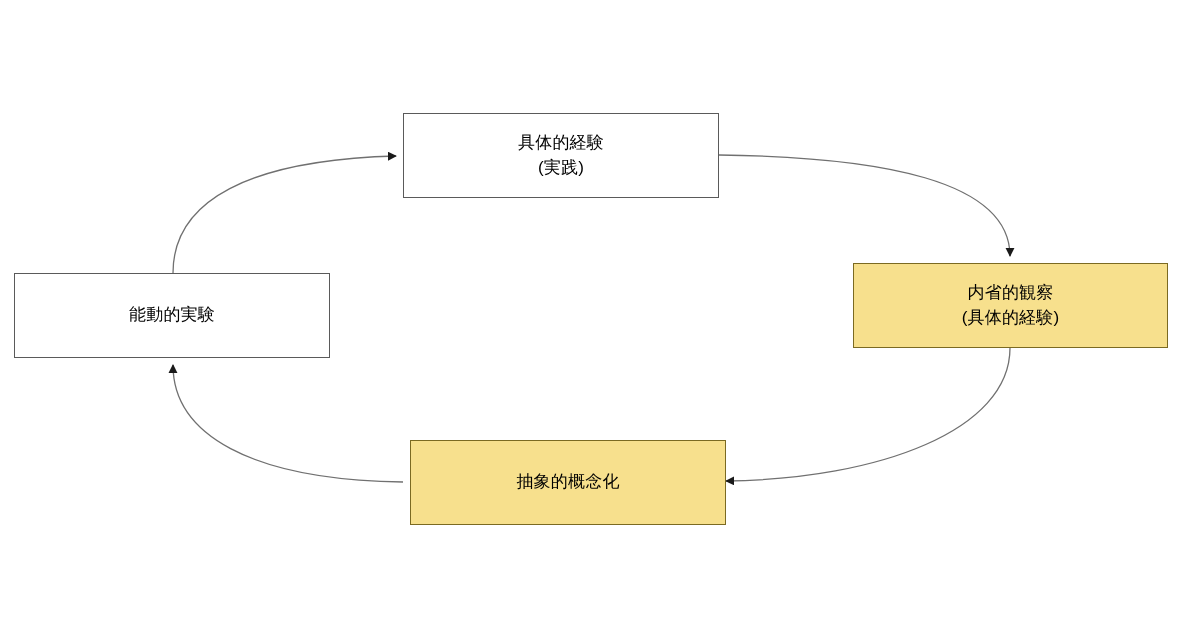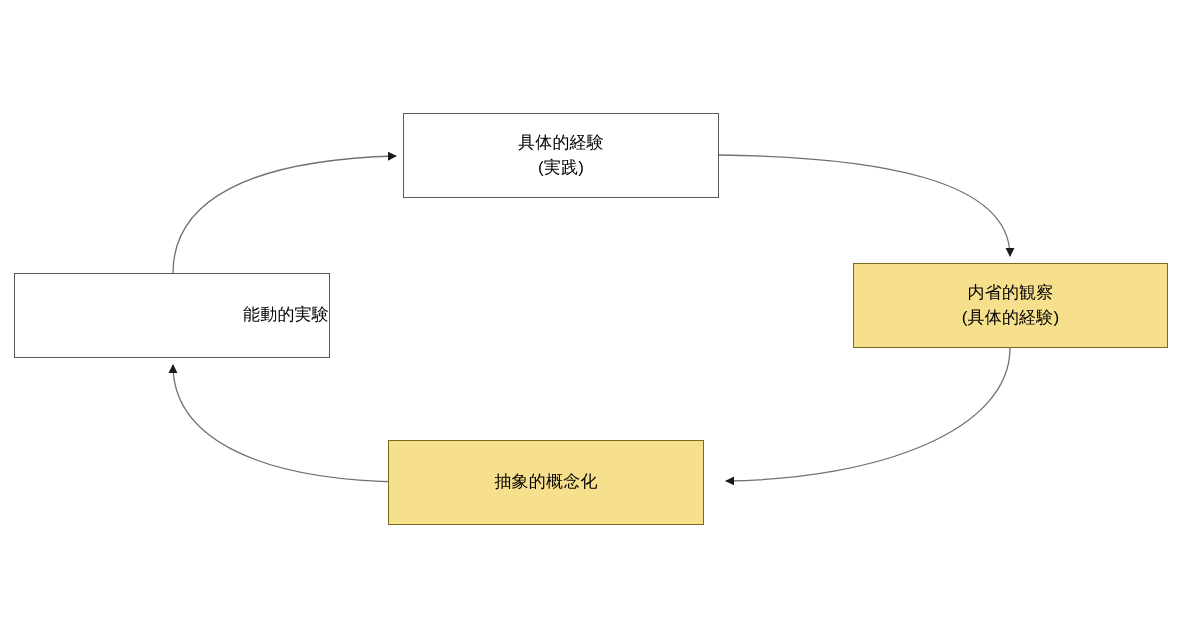--- a/index.html
+++ b/index.html
@@ -48,22 +48,22 @@
     background: #f7e08d;
     border: 1.6px solid #7b6a22;
   }
   .node-line {
     display: block;
     white-space: nowrap;
   }
   
   #node-concrete-experience { left: 403px; top: 113px; width: 316px; height: 85px; }
   #node-reflective-observation { left: 853px; top: 263px; width: 315px; height: 85px; }
-  #node-abstract-conceptualization { left: 388px; top: 440px; width: 316px; height: 85px; }
-  #node-active-experimentation { left: 14px; top: 273px; width: 316px; height: 85px; align-items: flex-end; }
+  #node-abstract-conceptualization { left: 410px; top: 440px; width: 316px; height: 85px; }
+  #node-active-experimentation { left: 14px; top: 273px; width: 316px; height: 85px; }
 </style>
 </head>
 <body>
 
 <div id="canvas">
 
   <svg id="edges" viewBox="0 0 1200 626" width="1200" height="626" xmlns="http://www.w3.org/2000/svg">
     <defs>
       <marker id="arrowhead" viewBox="0 0 10 10" refX="9" refY="5" markerWidth="7" markerHeight="7" orient="auto-start-reverse">
         <path d="M 0 0 L 10 5 L 0 10 z" fill="#1a1a1a"></path>

